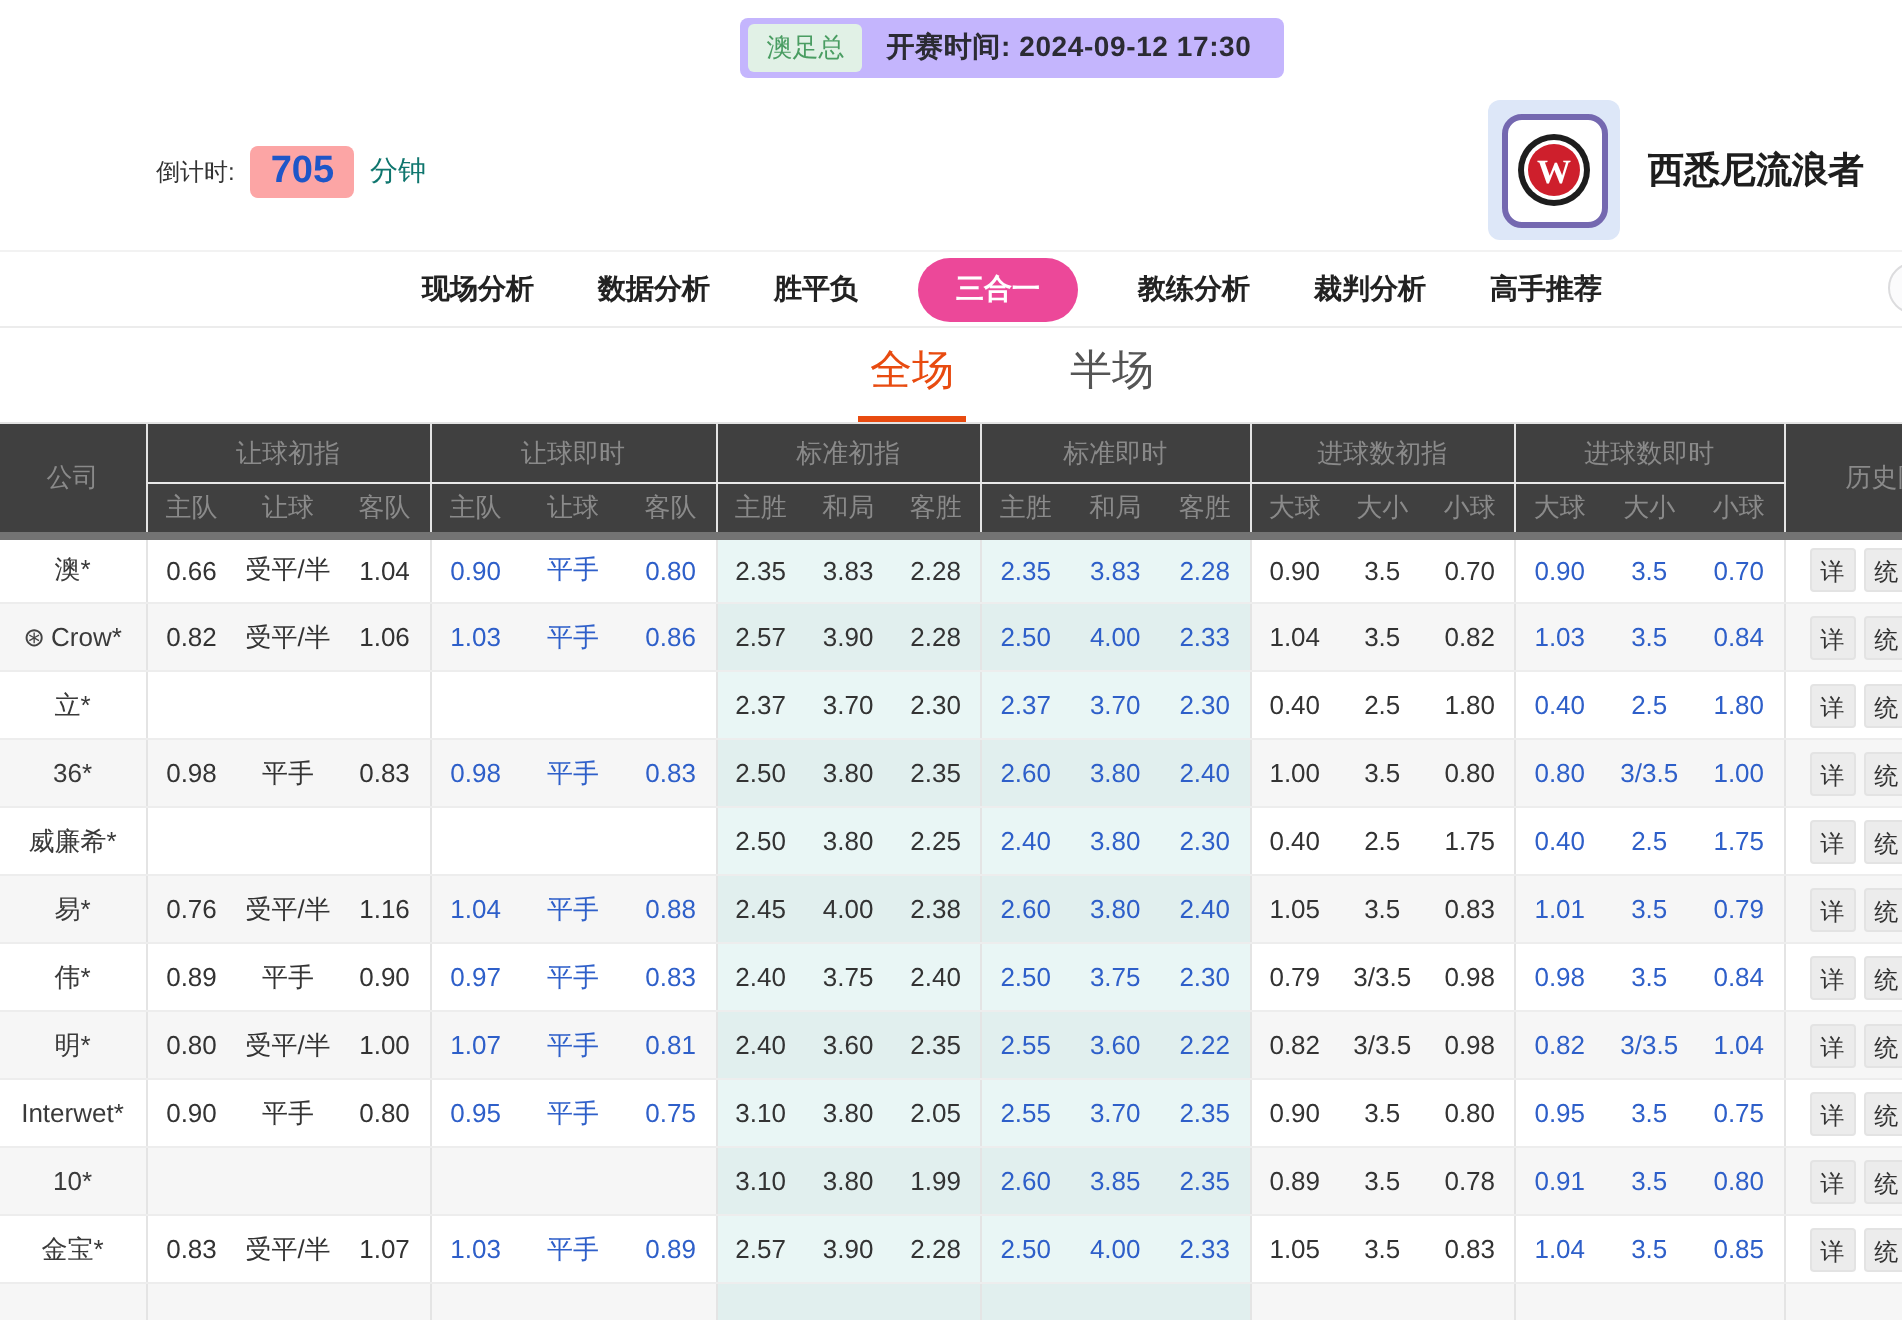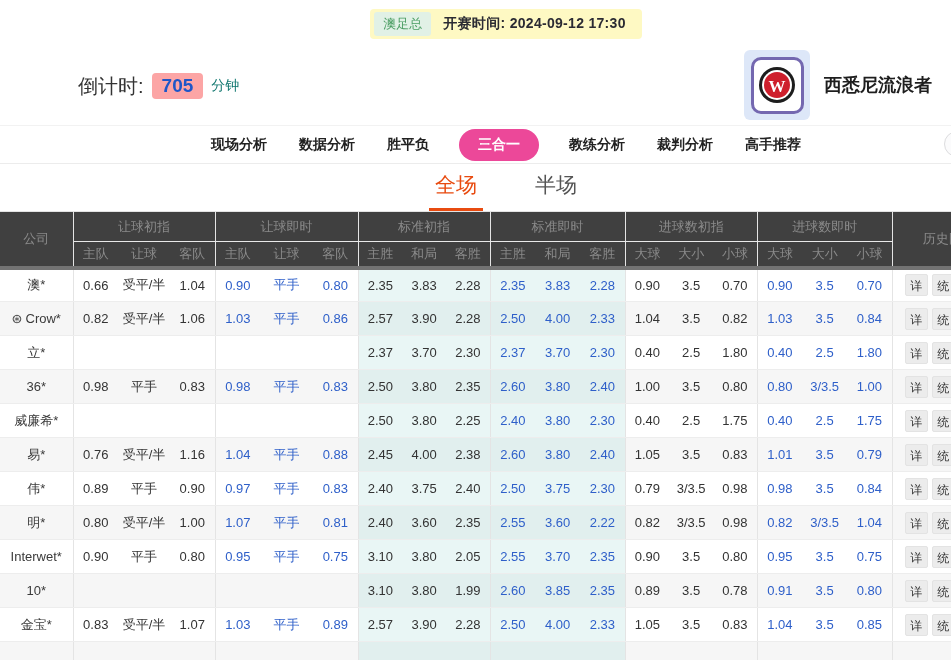--- a/index.html
+++ b/index.html
@@ -2,39 +2,39 @@
 <html><head>
 <meta charset="utf-8">
 <style>
   * { margin:0; padding:0; box-sizing:border-box; }
   html,body { width:951px; height:660px; overflow:hidden; background:#fff;
     font-family:"Liberation Sans","DejaVu Sans",sans-serif; }
   .page { position:relative; width:1012px; }
 
   
   .topbar-wrap { display:flex; justify-content:center; padding-top:9px; }
-  .topbar { display:inline-flex; align-items:center; gap:12px; background:#fef9c3;
+  .topbar { display:inline-flex; align-items:center; gap:12px; background:#c4b5fd;
     border-radius:4px; padding:3px 16px 3px 4px;text-align:right; }
   .league-badge { background:#e1f1e6; color:#4a9d62; font-size:13px; padding:3px 9px; border-radius:3px; }
   .kickoff { font-size:14px; font-weight:bold; color:#2b2b33; letter-spacing:.3px; }
 
   
   .team-row { display:flex; align-items:center; justify-content:space-between;
     padding:12px 80px 6px 78px; height:86px; }
   .team { display:flex; align-items:center; gap:14px; }
   .team-name { font-size:18px; font-weight:bold; color:#1e1e1e; }
   .crest-pad { display:flex; align-items:center; justify-content:center; border-radius:6px; }
   .crest-pad.home { width:63px; height:68px; background:#fbf0dc; }
   .crest-pad.away { width:66px; height:70px; background:#dde7f8; }
   .crest-inner { background:#fff; border:3px solid #7468b0; border-radius:10px;
     display:flex; align-items:center; justify-content:center; }
   .crest-inner.home { width:50px; height:56px; }
   .crest-inner.away { width:53px; height:57px; }
   .countdown { display:flex; align-items:center; gap:8px; margin-top:2px; }
-  .countdown-label { font-size:20px; color:#333; }
+  .countdown-label { font-size:12px; color:#333; }
   .countdown-value { background:#fca5a5; border-radius:4px; padding:2px 10px;
     color:#1e56c8; font-size:19px; font-weight:bold; }
   .countdown-unit { font-size:14px; color:#0f766e; }
 
   
   .nav { position:relative; display:flex; align-items:center; justify-content:center;
     gap:34px; height:39px; border-top:1px solid #f2f2f2; border-bottom:1px solid #ececec; }
   .nav-tab { font-size:14px; font-weight:bold; color:#222; cursor:pointer; padding:4px 2px; }
   .nav-tab-active { background:#ec4899; color:#fff; border-radius:16px; padding:7px 19px; }
   .nav-scroll { position:absolute; left:944px; top:5px; width:26px; height:26px;

